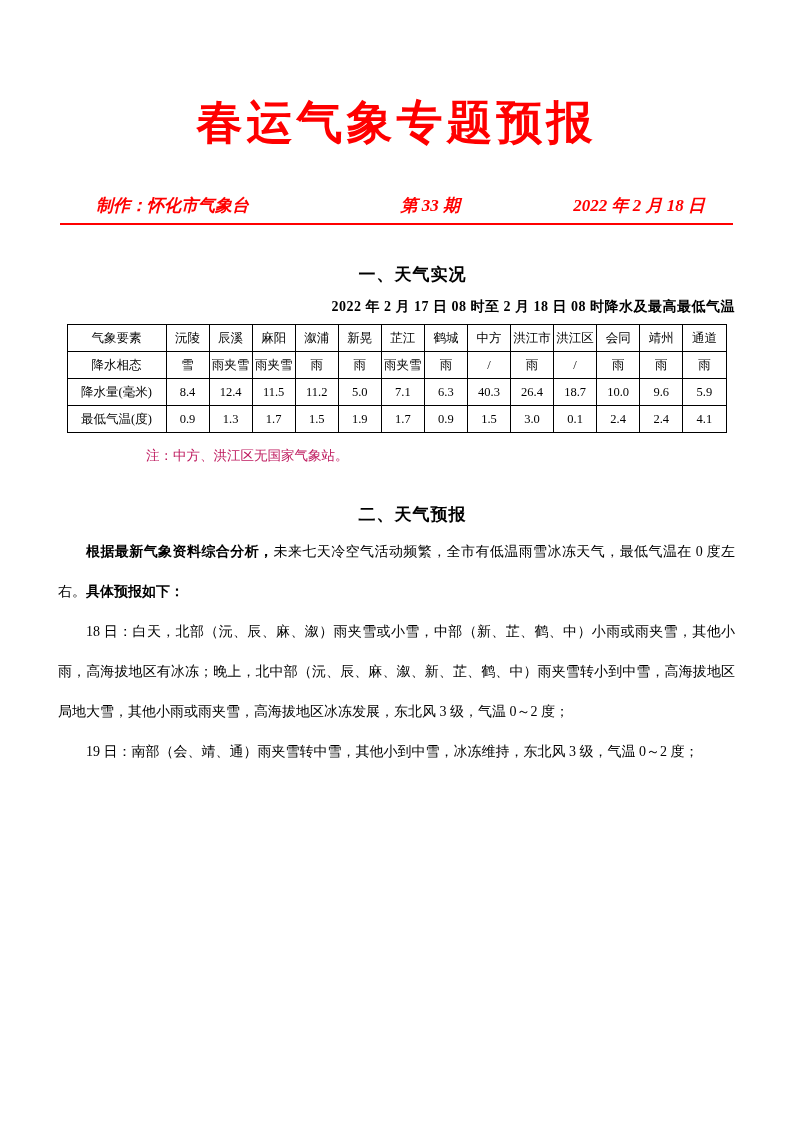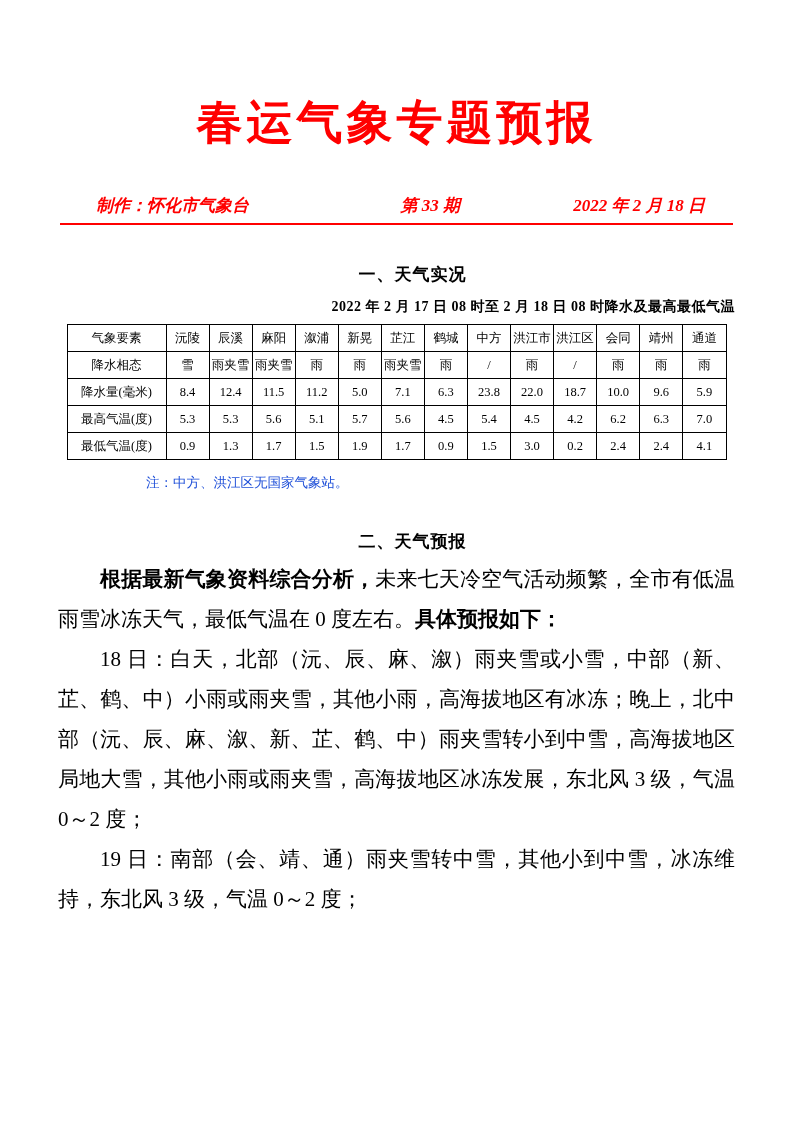--- a/index.html
+++ b/index.html
@@ -84,24 +84,24 @@
     overflow: hidden;
   }
   table.wx td.rowhead {
     width: 96px;
     font-size: 12.5px;
   }
   .note {
     font-size: 13.5px;
     margin-top: 14px;
     margin-left: 88px;
-    color: #1d4ed8;
+    color: #be185d;
   }
   .body-text {
-    font-size: 21px;
+    font-size: 14px;
     line-height: 40px;
     margin-top: 6px;
     text-align: justify;
     text-justify: inter-ideograph;
   }
   .body-text p {
     margin: 0;
     text-indent: 2em;
   }
   .body-text b {
@@ -162,55 +162,39 @@
       </tr>
       <tr>
         <td class="rowhead">降水量(毫米)</td>
         <td>8.4</td>
         <td>12.4</td>
         <td>11.5</td>
         <td>11.2</td>
         <td>5.0</td>
         <td>7.1</td>
         <td>6.3</td>
-        <td>23.8</td>
-        <td>22.0</td>
+        <td>40.3</td>
+        <td>26.4</td>
         <td>18.7</td>
         <td>10.0</td>
         <td>9.6</td>
         <td>5.9</td>
-      </tr>
-      <tr>
-        <td class="rowhead">最高气温(度)</td>
-        <td>5.3</td>
-        <td>5.3</td>
-        <td>5.6</td>
-        <td>5.1</td>
-        <td>5.7</td>
-        <td>5.6</td>
-        <td>4.5</td>
-        <td>5.4</td>
-        <td>4.5</td>
-        <td>4.2</td>
-        <td>6.2</td>
-        <td>6.3</td>
-        <td>7.0</td>
       </tr>
       <tr>
         <td class="rowhead">最低气温(度)</td>
         <td>0.9</td>
         <td>1.3</td>
         <td>1.7</td>
         <td>1.5</td>
         <td>1.9</td>
         <td>1.7</td>
         <td>0.9</td>
         <td>1.5</td>
         <td>3.0</td>
-        <td>0.2</td>
+        <td>0.1</td>
         <td>2.4</td>
         <td>2.4</td>
         <td>4.1</td>
       </tr>
     </tbody>
   </table>
 
   <div class="note">注：中方、洪江区无国家气象站。</div>
 
   <div class="section-heading">二、天气预报</div>

